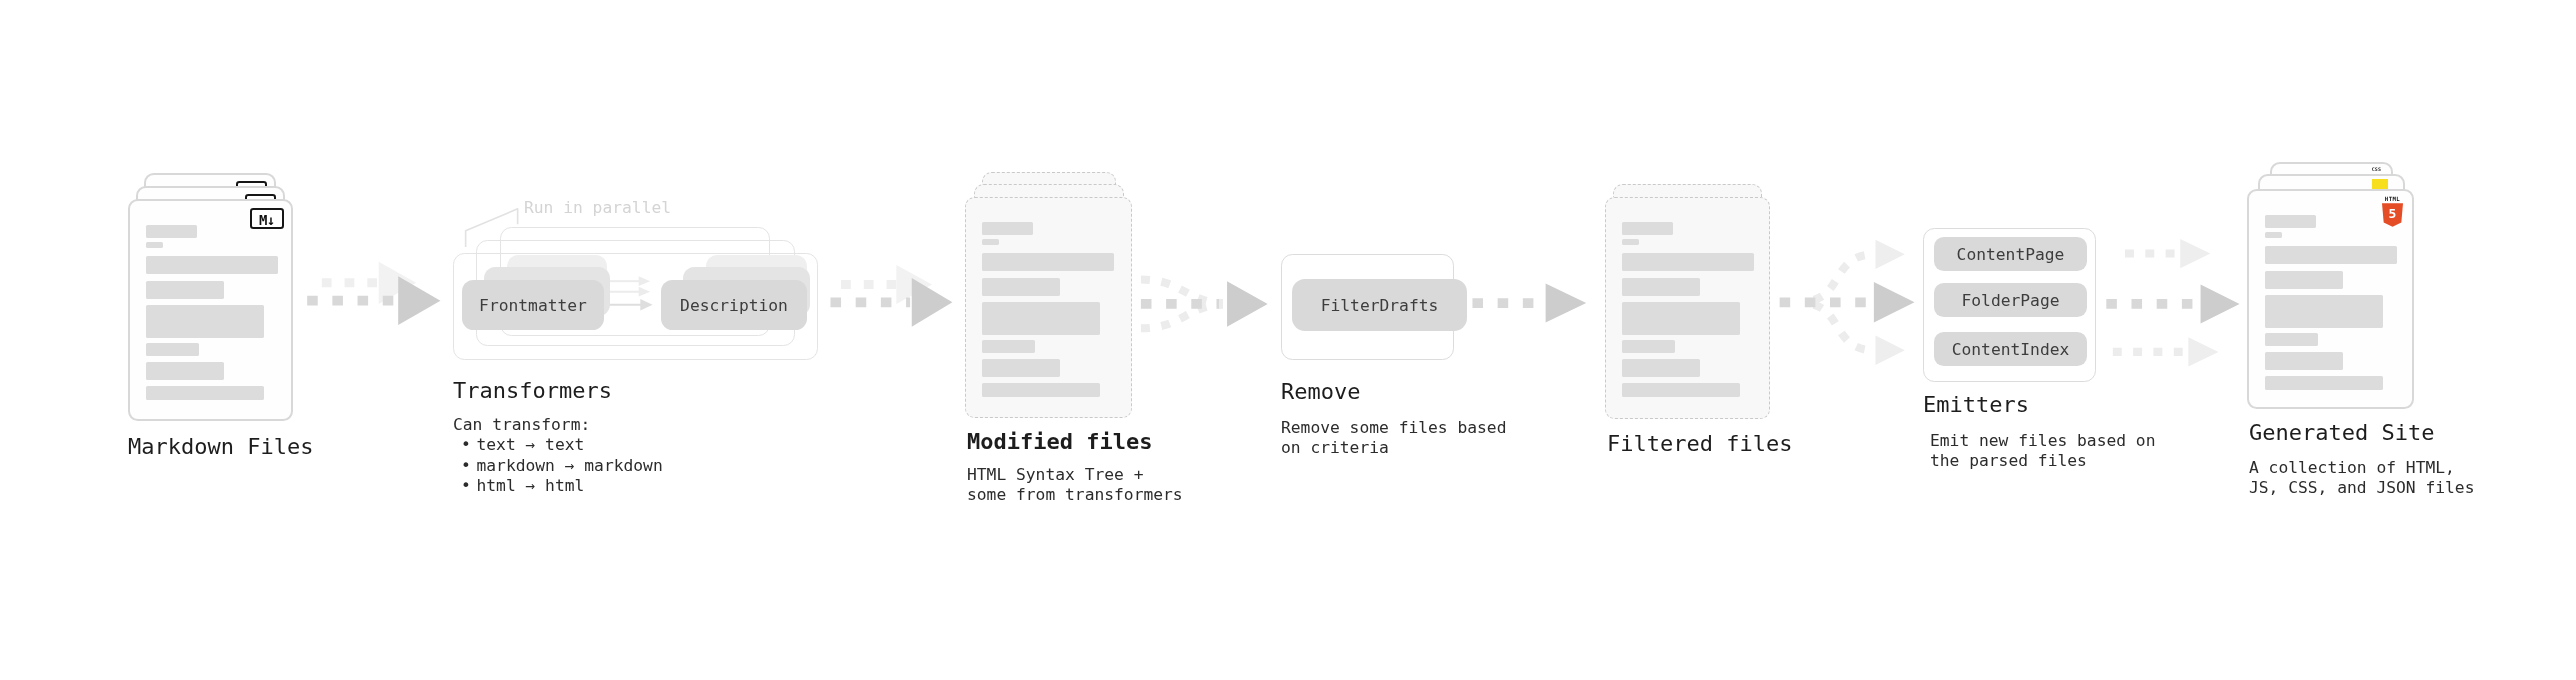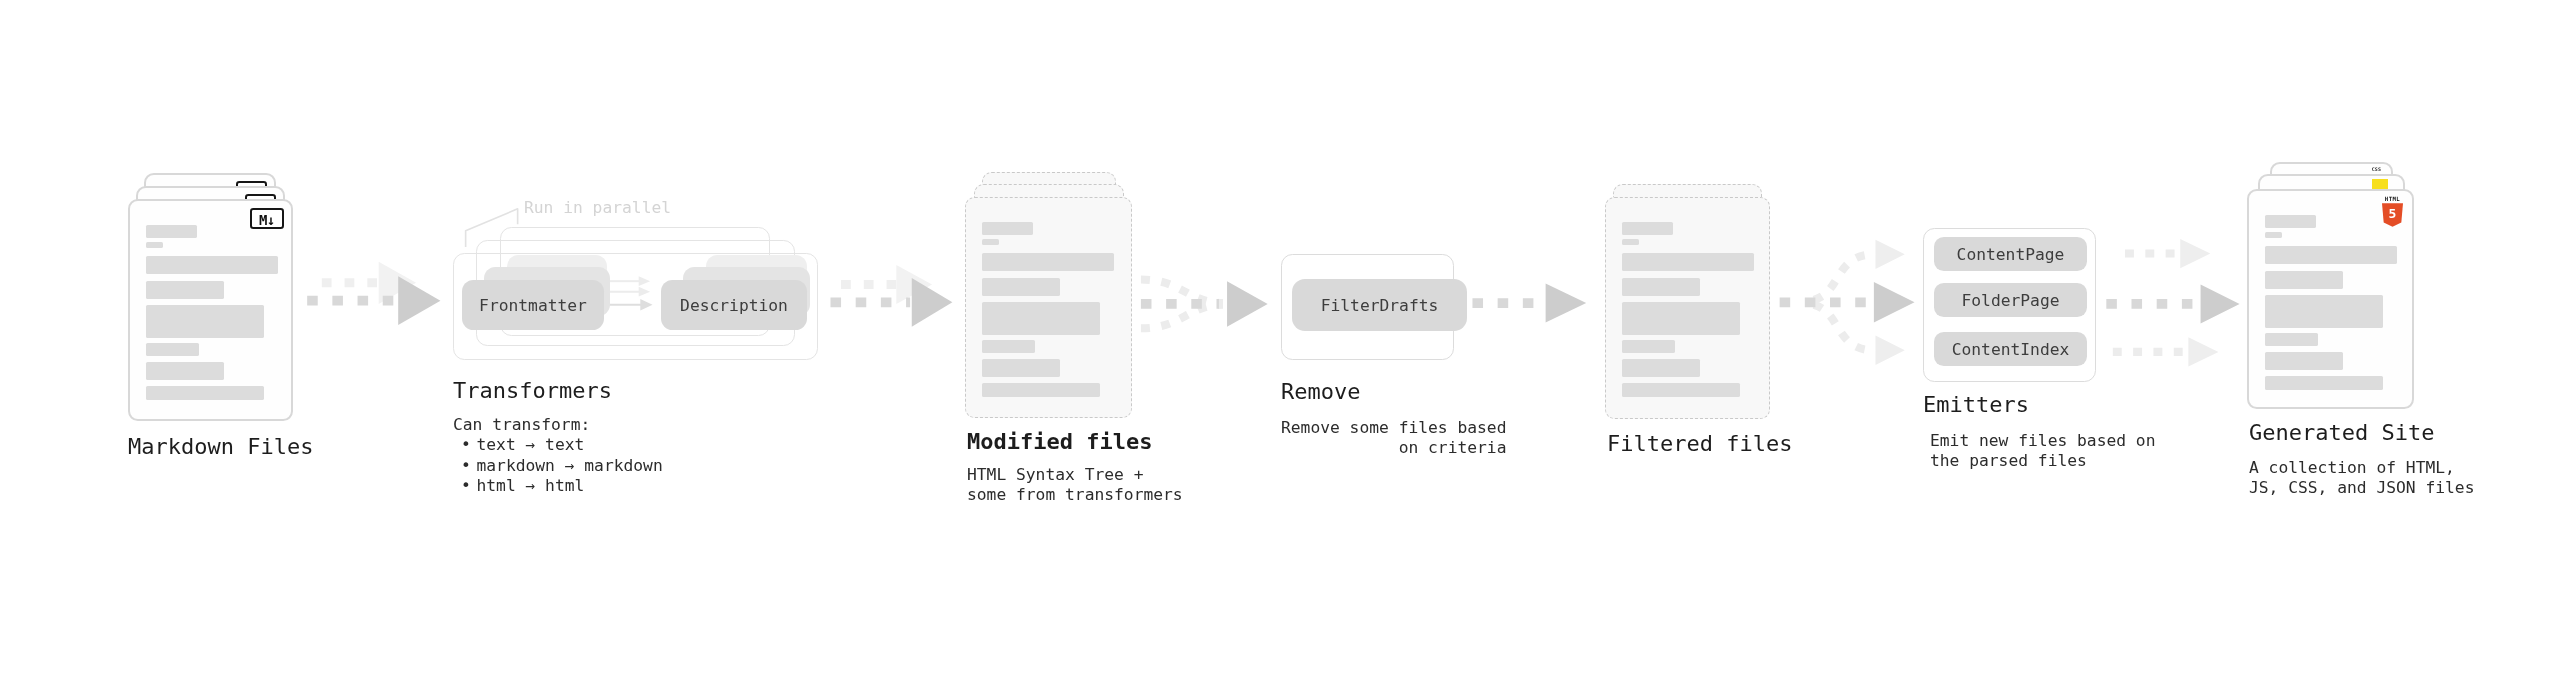--- a/index.html
+++ b/index.html
@@ -192,21 +192,21 @@
     <div class="desc" style="left:967px;top:465px;">
       <div>HTML Syntax Tree +</div>
       <div>some from transformers</div>
     </div>
   </div>
 
   <div class="stage">
     <div class="plugin-box" style="left:1281px;top:254px;width:173px;height:106px;"></div>
     <div class="pill" style="left:1292px;top:279px;width:175px;height:52px;border-radius:13px;">FilterDrafts</div>
     <div class="stage-label" style="left:1281px;top:379px;">Remove</div>
-    <div class="desc" style="left:1281px;top:418px;text-align:right;">
+    <div class="desc" style="left:1281px;top:418px;">
       <div>Remove some files based</div>
       <div>on criteria</div>
     </div>
   </div>
 
   <div class="stage">
     <div class="card dashed" style="left:1613px;top:184px;width:149px;height:222px;"></div>
     <div class="card dashed" style="left:1605px;top:197px;width:165px;height:222px;">
         <div class="bar" style="top: 24.4px; left: 16.3px; width: 51px; height: 12.2px;"></div>
         <div class="bar" style="top: 41px; left: 16.3px; width: 17px; height: 5.7px;"></div>

